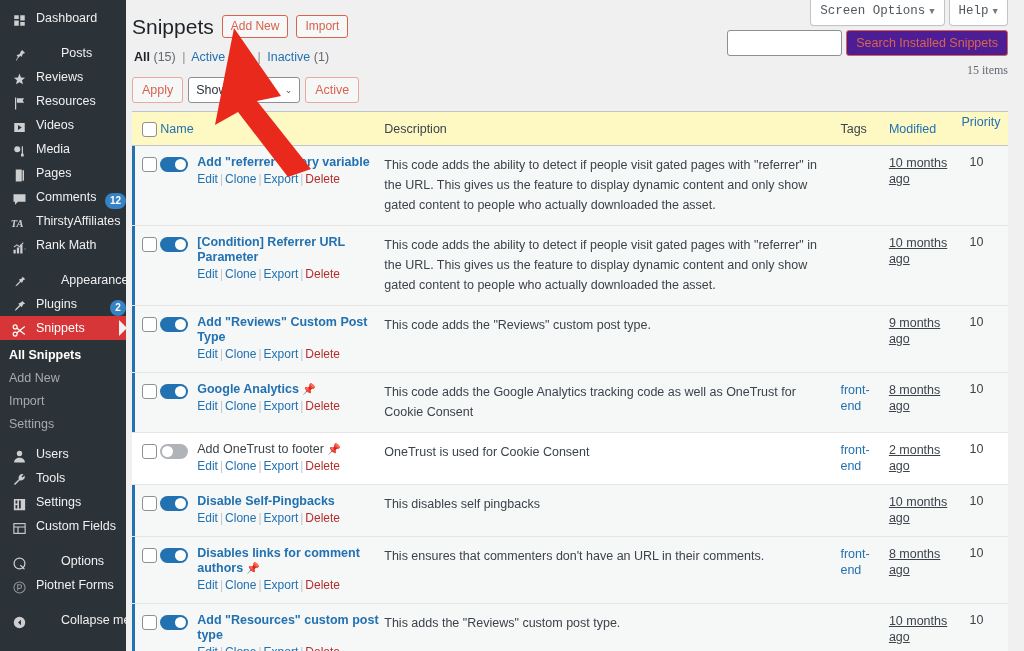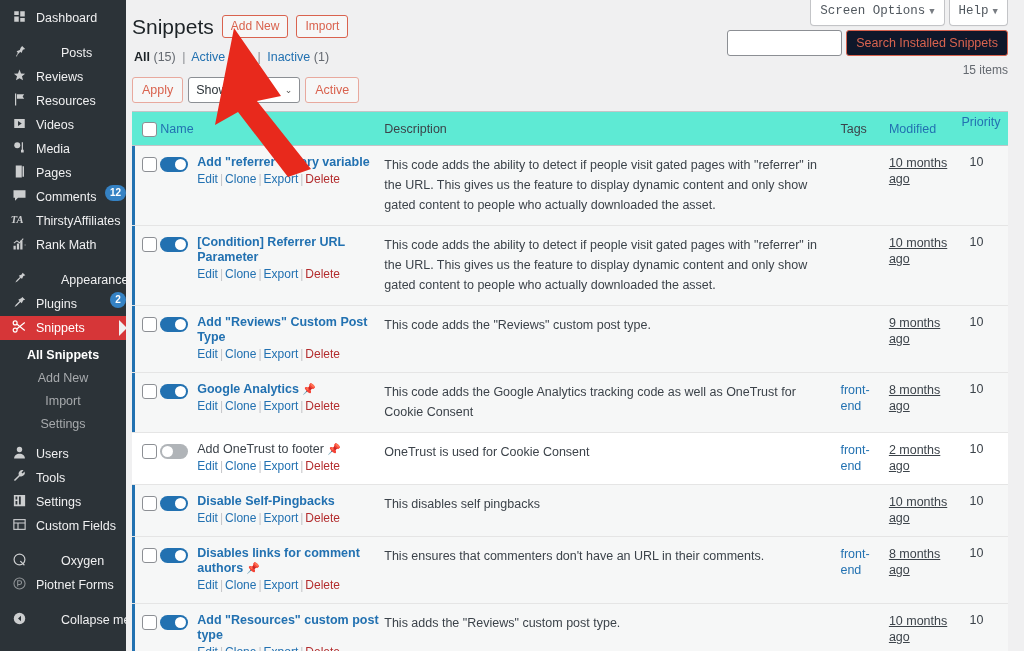--- a/index.html
+++ b/index.html
@@ -16,21 +16,21 @@
 
   
   #adminmenu {
     position: absolute; left: 0; top: 0;
     width: 126px; height: 651px;
     background: #2c3338;
     color: #f0f0f1;
     overflow: hidden;
   }
   .menu-item {
-    display: flex; align-items: flex-start;
+    display: flex; align-items: flex-end;
     height: 24px;
     padding: 0 0 0 9px;
     font-size: 12.5px;
     color: #f0f0f1;
     position: relative;
     line-height: 24px;
     white-space: nowrap;
   }
   .menu-item .mi-icon {
     width: 20px; height: 20px;
@@ -74,21 +74,20 @@
     background: #2c3338;
     padding: 4px 0 6px 0;
   }
   .submenu-item {
     display: block;
     padding: 3px 9px 3px 9px;
     font-size: 12.5px;
     color: #a7aaad;
     line-height: 17px;
     white-space: nowrap;
-    text-align: center;
   }
   .submenu-item.current { color: #fff; font-weight: 700; }
 
   
   #wpbody {
     position: absolute; left: 126px; top: 0;
     width: 898px; height: 651px;
     background: #f0f0f1;
     overflow: hidden;
   }
@@ -156,21 +155,21 @@
     font-size: 12.5px;
     background: #fff;
     color: #2c3338;
     box-shadow: 0 0 0 transparent;
     font-family: "Liberation Sans", sans-serif;
   }
   .button-search {
     height: 26px;
     border: 1px solid #d9634f;
     color: #d9634f;
-    background: #0f172a;
+    background: #4c1d95;
     border-radius: 3px;
     padding: 0 9px;
     font-size: 12.5px;
     white-space: nowrap;
     cursor: pointer;
     font-family: "Liberation Sans", sans-serif;
   }
 
   .tablenav { display: flex; align-items: center; gap: 5px; margin-top: 11px; position: relative; }
   .select-box {
@@ -196,34 +195,35 @@
     padding: 0 9px;
     font-size: 12.5px;
     cursor: pointer;
     white-space: nowrap;
     font-family: "Liberation Sans", sans-serif;
   }
   .displaying-num {
     position: absolute; right: 16px; top: 63px;
     font-size: 12px;
     color: #646970;
+    font-family: Liberation Serif, serif;
   }
 
   
   table.wp-list-table {
     width: 100%;
     border-collapse: collapse;
     margin-top: 8px;
     background: #fff;
     border: 1px solid #c3c4c7;
     border-left: none; border-right: none;
     table-layout: fixed;
   }
   table.wp-list-table thead th {
-    background: #5eead4;
+    background: #fef9c3;
     border-bottom: 1px solid #c3c4c7;
     text-align: left;
     font-weight: 400;
     font-size: 12.5px;
     color: #2271b1;
     padding: 8px 0 8px 0;
     vertical-align: middle;
     height: 33px;
   }
   th.col-cb   { width: 28px;  padding-left: 10px !important; }
@@ -467,21 +467,21 @@
           </span>
           <span class="mi-label">Custom Fields</span>
         </div>
         <div class="menu-item sep-before">
           <span class="mi-icon">
             <svg width="15" height="15" viewBox="0 0 20 20" fill="none" stroke="#f0f0f1" stroke-width="1.6">
               <circle cx="10" cy="10" r="7.2"></circle>
               <path d="M11.5 12.5L16 17" stroke-linecap="round"></path>
             </svg>
           </span>
-          <span class="mi-label">Oxygen</span>
+          <span class="mi-label">Options</span>
         </div>
         <div class="menu-item">
           <span class="mi-icon">
             <svg width="15" height="15" viewBox="0 0 20 20" fill="none" stroke="#a7aaad" stroke-width="1.4">
               <circle cx="10" cy="10" r="7.4"></circle>
               <path d="M7.6 14V6.4h2.8a2.4 2.4 0 010 4.8H7.6"></path>
             </svg>
           </span>
           <span class="mi-label">Piotnet Forms</span>
         </div>

